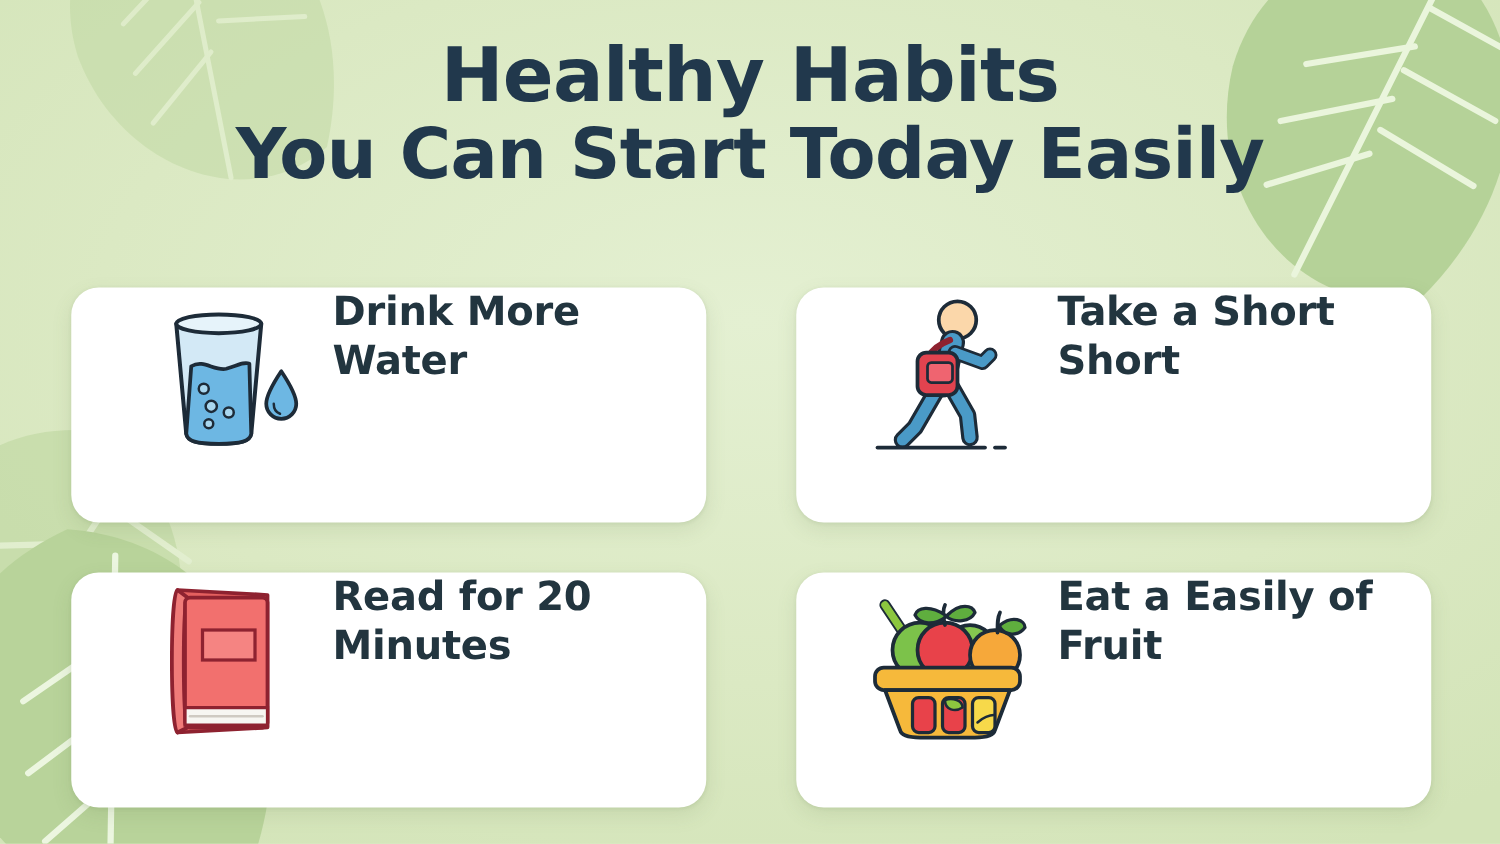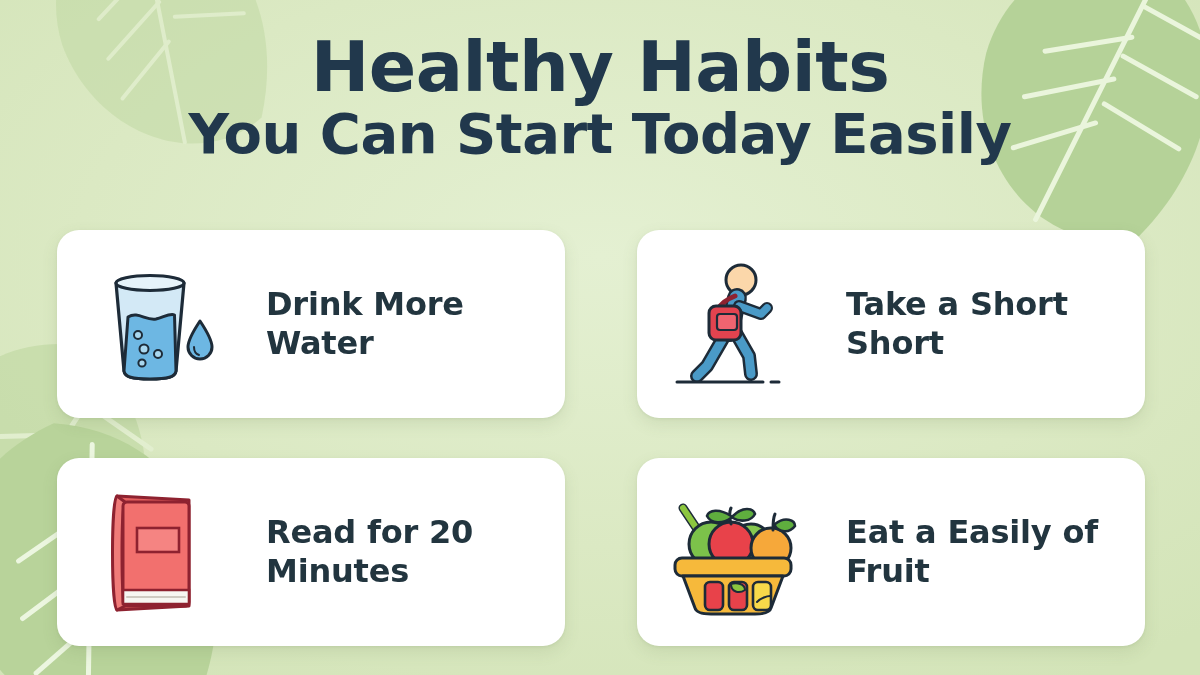--- a/index.html
+++ b/index.html
@@ -34,42 +34,42 @@
     top:30px; left:0; right:0;
     text-align:center;
   }
   .title-line {
     font-family:"DejaVu Sans", sans-serif;
     font-weight:700;
     color:#21384c;
     letter-spacing:-0.5px;
     line-height:1.06;
   }
-  .title-line-1 { font-size:70px; }
+  .title-line-1 { font-size:60px; }
   .title-line-2 { font-size:56px; }
 
   
   .grid {
     position:absolute;
     left:57px; top:230px;
     width:1088px;
     display:grid;
     grid-template-columns: 508px 508px;
     grid-template-rows: 188px 188px;
     column-gap:72px;
     row-gap:40px;
   }
   .card {
     background:#ffffff;
     border-radius:22px;
     box-shadow: 0 6px 16px rgba(90,115,70,0.13), 0 1px 3px rgba(90,115,70,0.10);
     display:flex;
-    align-items:center;
-    padding: 0 28px 0 26px;
-    gap: 43px;
+    align-items:flex-start;
+    padding: 0 28px 0 51px;
+    gap: 18px;
   }
   .card-icon {
     flex: 0 0 140px;
     height:140px;
     display:flex;
     align-items:center;
     justify-content:center;
   }
   .card-icon svg { display:block; }
   .card-label {

